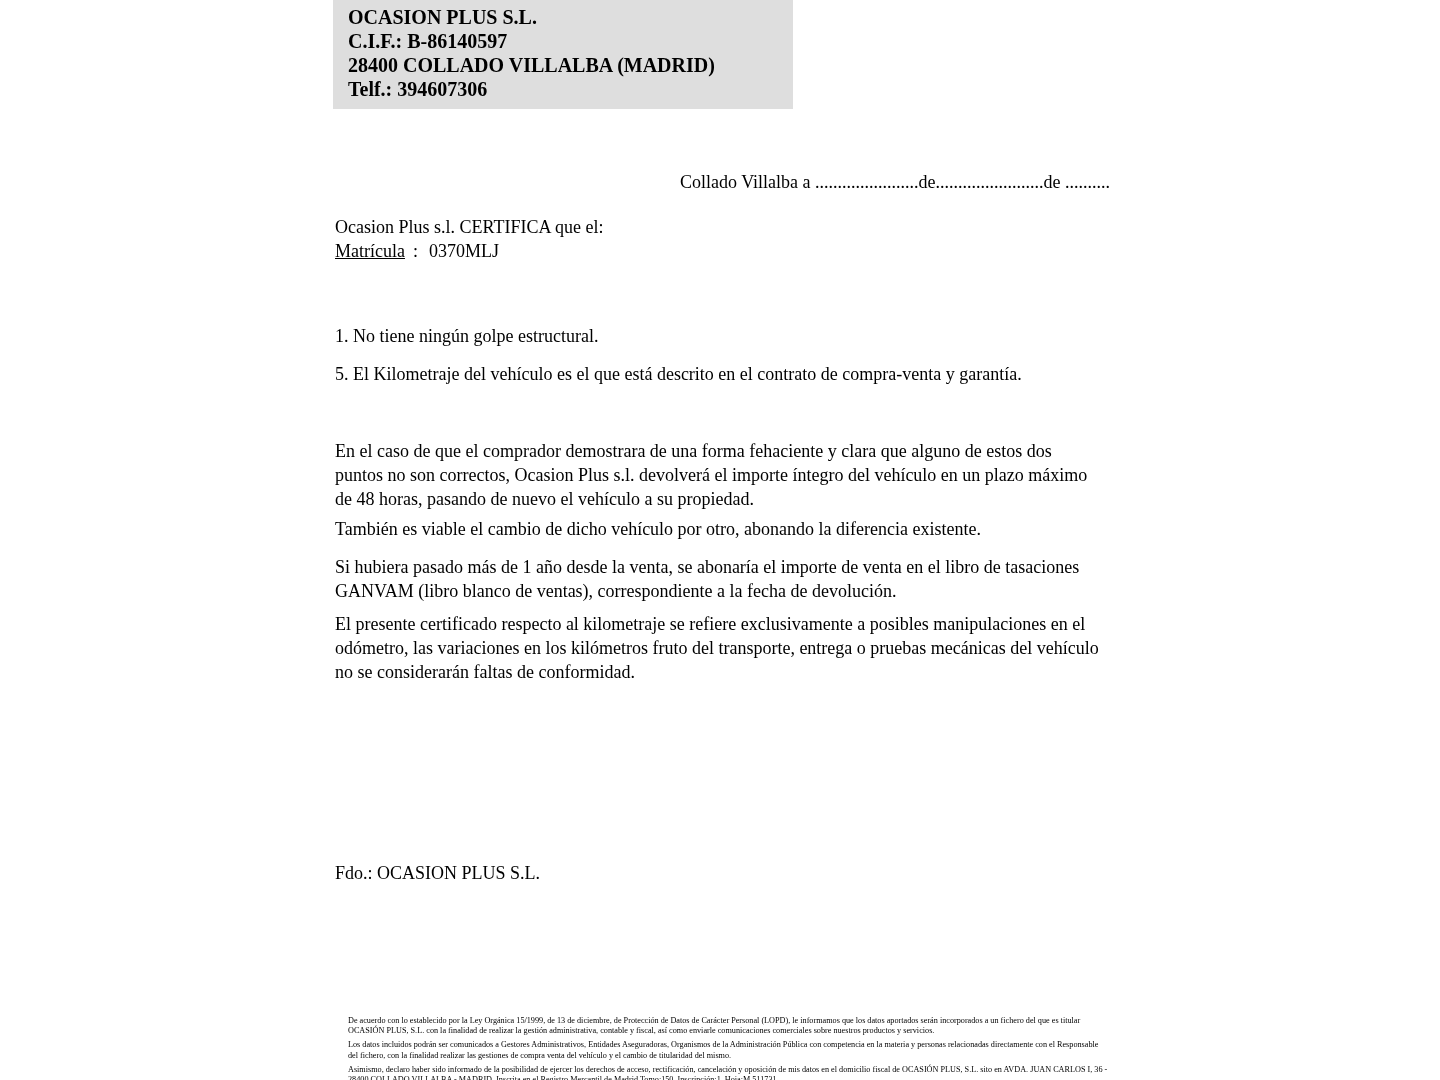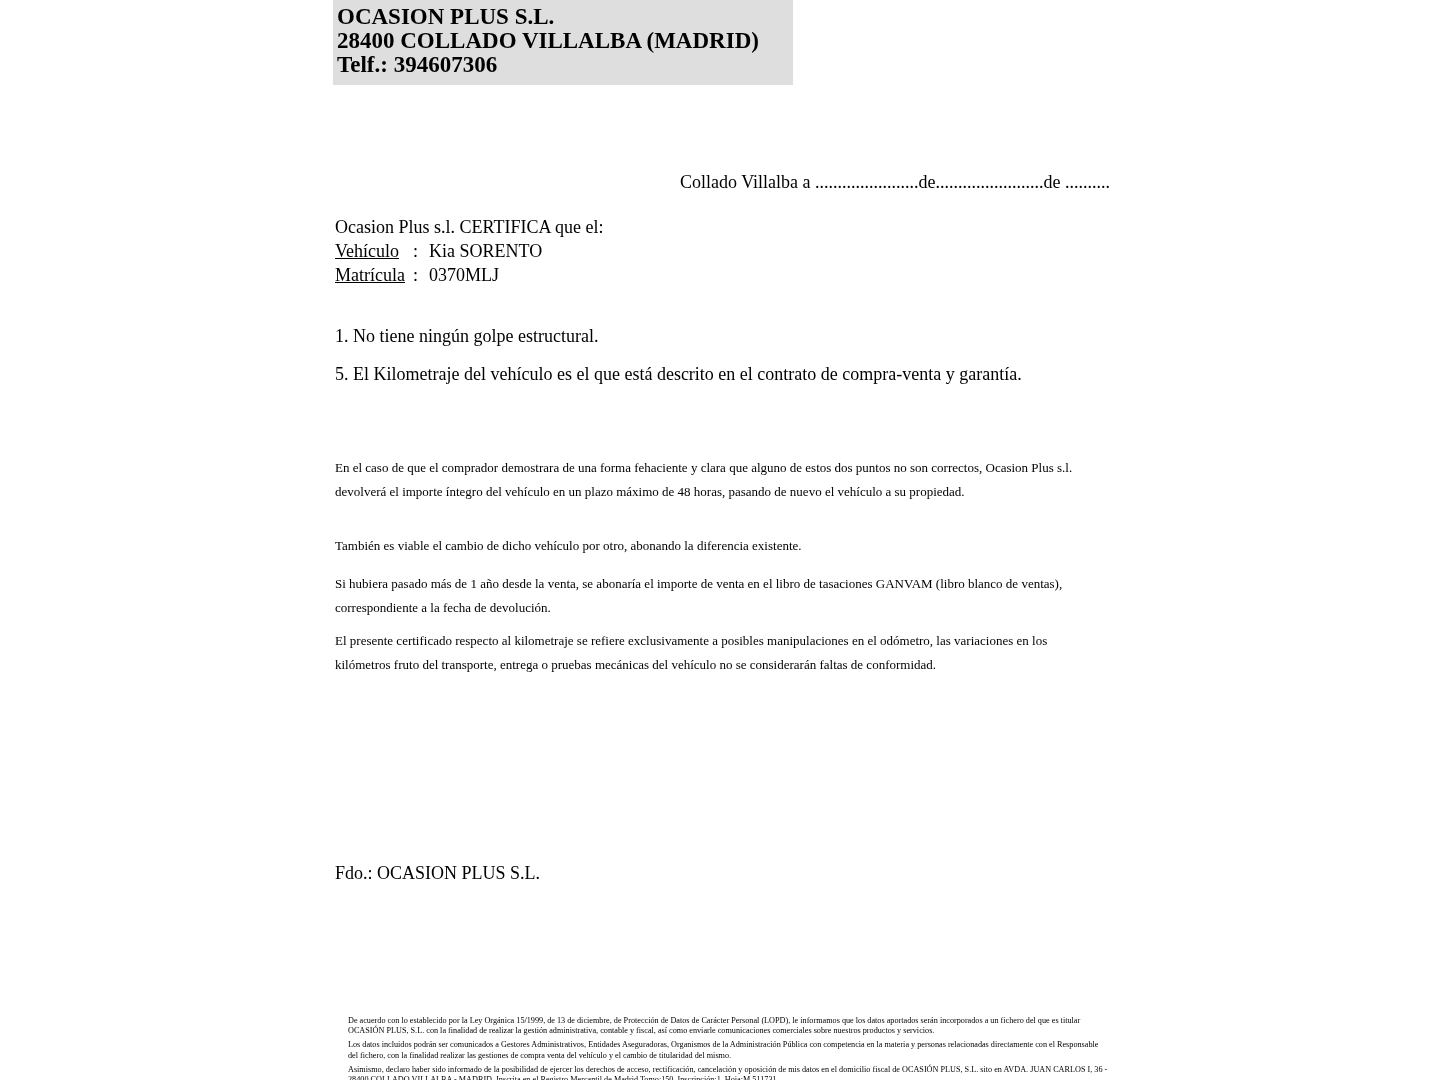--- a/index.html
+++ b/index.html
@@ -28,23 +28,23 @@
     position: absolute;
     left: 333px;
     top: 0px;
     width: 460px;
     padding: 5px 0 8px 0;
     background: #dedede;
     box-sizing: border-box;
   }
   .header-box .line {
     font-weight: bold;
-    font-size: 23px;
+    font-size: 20px;
     line-height: 24px;
-    padding-left: 4px;
+    padding-left: 15px;
     white-space: nowrap;
   }
 
   
   .date-line {
     position: absolute;
     left: 680px;
     top: 170px;
     font-size: 18px;
     line-height: 24px;
@@ -82,23 +82,22 @@
     white-space: nowrap;
   }
   .point-1 { top: 324px; }
   .point-2 { top: 362px; }
 
   
   .para {
     position: absolute;
     left: 335px;
     width: 765px;
-    font-size: 13px;
+    font-size: 18px;
     line-height: 24px;
-    margin-top: 17px;
   }
   .p1 { top: 439px; }
   .p2 { top: 517px; }
   .p3 { top: 555px; }
   .p4 { top: 612px; }
 
   
   .signature {
     position: absolute;
     left: 335px;
@@ -123,31 +122,29 @@
   }
   .legal p:last-child { margin-bottom: 0; }
 </style>
 </head>
 <body>
 
 <div class="page">
 
   <div class="header-box">
     <div class="line">OCASION PLUS S.L.</div>
+    <div class="line">C.I.F.: B-86140597</div>
     <div class="line">28400 COLLADO VILLALBA (MADRID)</div>
     <div class="line">Telf.: 394607306</div>
   </div>
 
   <div class="date-line">Collado Villalba a .......................de........................de ..........</div>
 
   <div class="certifica">
     <div class="row">Ocasion Plus s.l. CERTIFICA que el:</div>
-    <div class="row">
-      <span class="lbl">Vehículo</span><span class="sep">:</span><span>Kia SORENTO</span>
-    </div>
     <div class="row">
       <span class="lbl">Matrícula</span><span class="sep">:</span><span>0370MLJ</span>
     </div>
   </div>
 
   <div class="point point-1">1. No tiene ningún golpe estructural.</div>
   <div class="point point-2">5. El Kilometraje del vehículo es el que está descrito en el contrato de compra-venta y garantía.</div>
 
   <div class="para p1">En el caso de que el comprador demostrara de una forma fehaciente y clara que alguno de estos dos puntos no son correctos, Ocasion Plus s.l. devolverá el importe íntegro del vehículo en un plazo máximo de 48 horas, pasando de nuevo el vehículo a su propiedad.</div>
   <div class="para p2">También es viable el cambio de dicho vehículo por otro, abonando la diferencia existente.</div>

